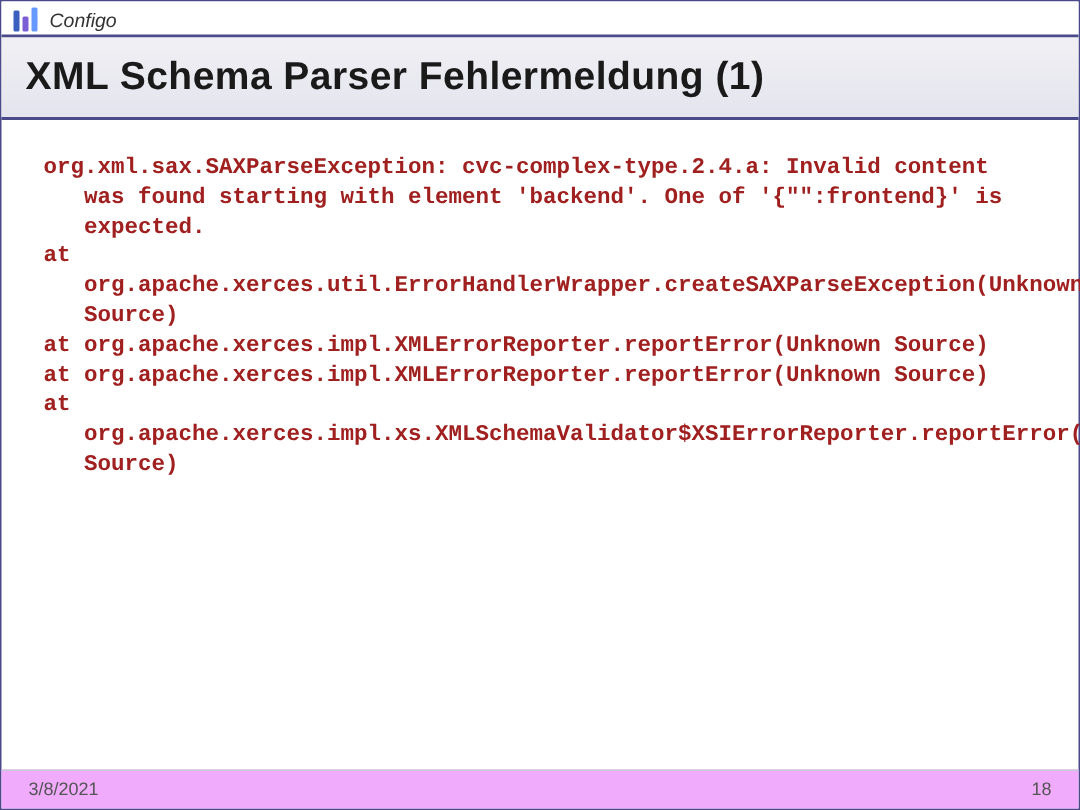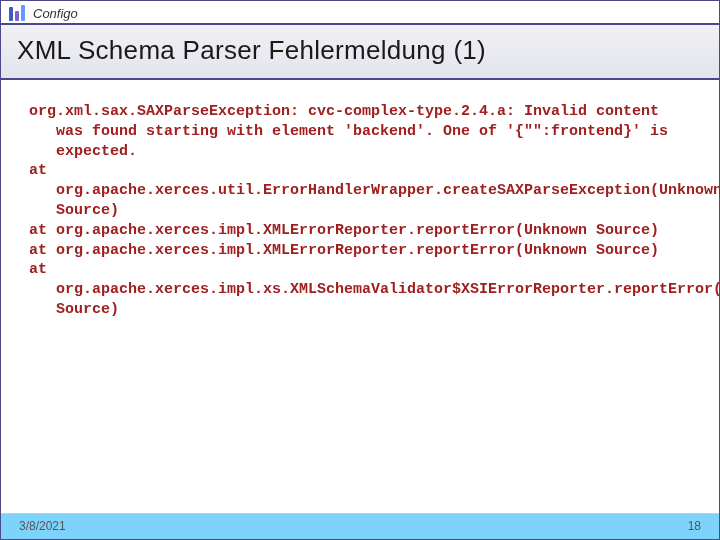--- a/index.html
+++ b/index.html
@@ -33,21 +33,21 @@
     color: #333;
     font-style: italic;
   }
   .titlebar {
     background: linear-gradient(#f0f0f4, #e4e4ee);
     border-bottom: 2px solid #4a4a8a;
     padding: 10px 16px 12px 16px;
   }
   .titlebar h1 {
     font-size: 26px;
-    font-weight: normal;
+    font-weight: bold;
     color: #1a1a1a;
     letter-spacing: 0.3px;
   }
   .body {
     padding: 22px 28px 0 28px;
   }
   .trace {
     font-family: "Courier New", Courier, monospace;
     font-size: 15px;
     font-weight: bold;
@@ -69,21 +69,21 @@
   .footer {
     position: absolute;
     left: 0; right: 0; bottom: 0;
     border-top: 1px solid #c8c8d8;
     display: flex;
     justify-content: space-between;
     align-items: center;
     padding: 5px 18px 6px 18px;
     font-size: 12px;
     color: #555;
-    background: #7dd3fc;
+    background: #f0abfc;
   }
 </style>
 </head>
 <body>
 
 <div class="slide">
 
   <div class="topbar">
     <span class="logo">
       <span class="bar b1"></span>

